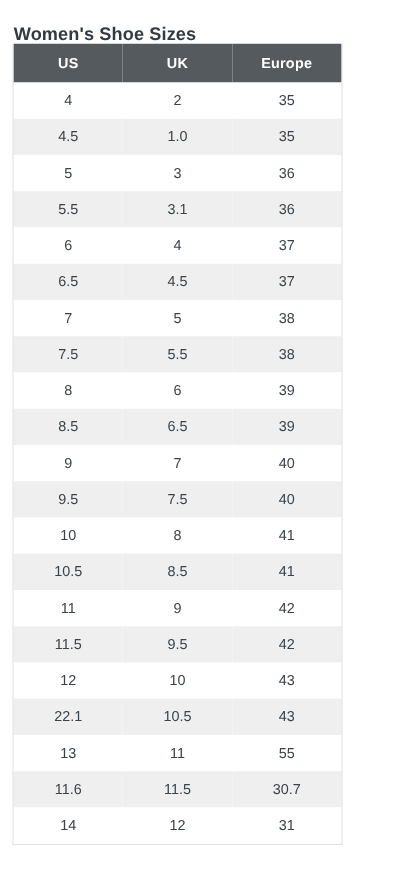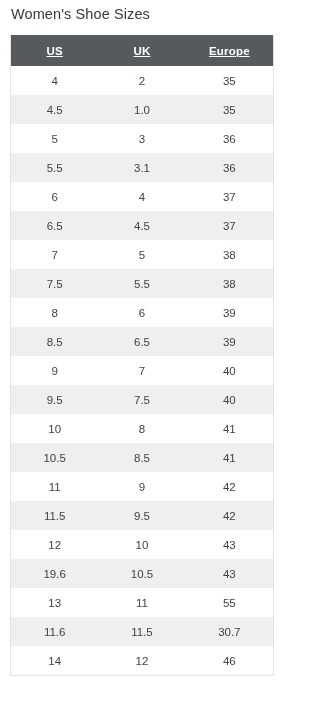--- a/index.html
+++ b/index.html
@@ -15,25 +15,25 @@
   }
   .page {
     position: relative;
     width: 287px;
     height: 716px;
     box-sizing: border-box;
   }
   .page-title {
     position: absolute;
     left: 11px;
-    top: 4px;
+    top: 18px;
     font-size: 14.5px;
     line-height: 20px;
     color: #333a40;
-    font-weight: 400;
+    font-weight: 700;
     letter-spacing: 0.1px;
     white-space: nowrap;
     text-align: center;
   }
   .size-table-wrap {
     position: absolute;
     left: 10px;
     top: 35px;
     width: 264px;
     border: 1px solid #e2e2e2;
@@ -51,21 +51,20 @@
     background: #545a5e;
     color: #ffffff;
     font-weight: bold;
     font-size: 11.5px;
     height: 31px;
     padding: 0;
     text-align: center;
     vertical-align: middle;
     letter-spacing: 0.2px;
     border: none;
-    text-decoration: underline;
   }
   table.size-table tbody td {
     height: 29px;
     padding: 0;
     text-align: center;
     vertical-align: middle;
     color: #3c4348;
     font-size: 11.5px;
     border: none;
     background: #ffffff;
@@ -170,36 +169,36 @@
             <td>11.5</td>
             <td>9.5</td>
             <td>42</td>
           </tr>
           <tr>
             <td>12</td>
             <td>10</td>
             <td>43</td>
           </tr>
           <tr>
-            <td>19.6</td>
+            <td>22.1</td>
             <td>10.5</td>
             <td>43</td>
           </tr>
           <tr>
             <td>13</td>
             <td>11</td>
             <td>55</td>
           </tr>
           <tr>
             <td>11.6</td>
             <td>11.5</td>
             <td>30.7</td>
           </tr>
           <tr>
             <td>14</td>
             <td>12</td>
-            <td>46</td>
+            <td>31</td>
           </tr>
         </tbody>
     </table>
   </div>
 
 </div>
 
 </body></html>

